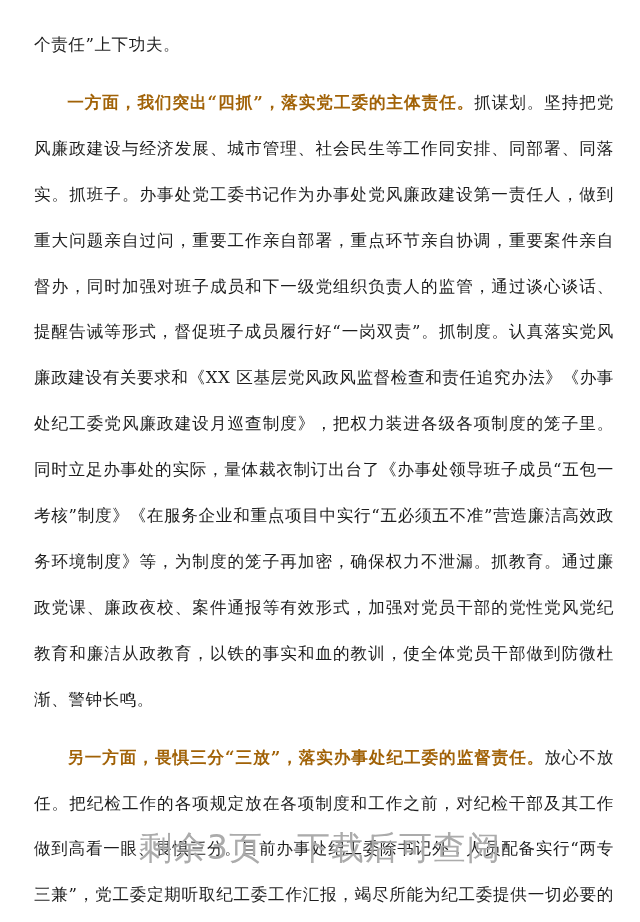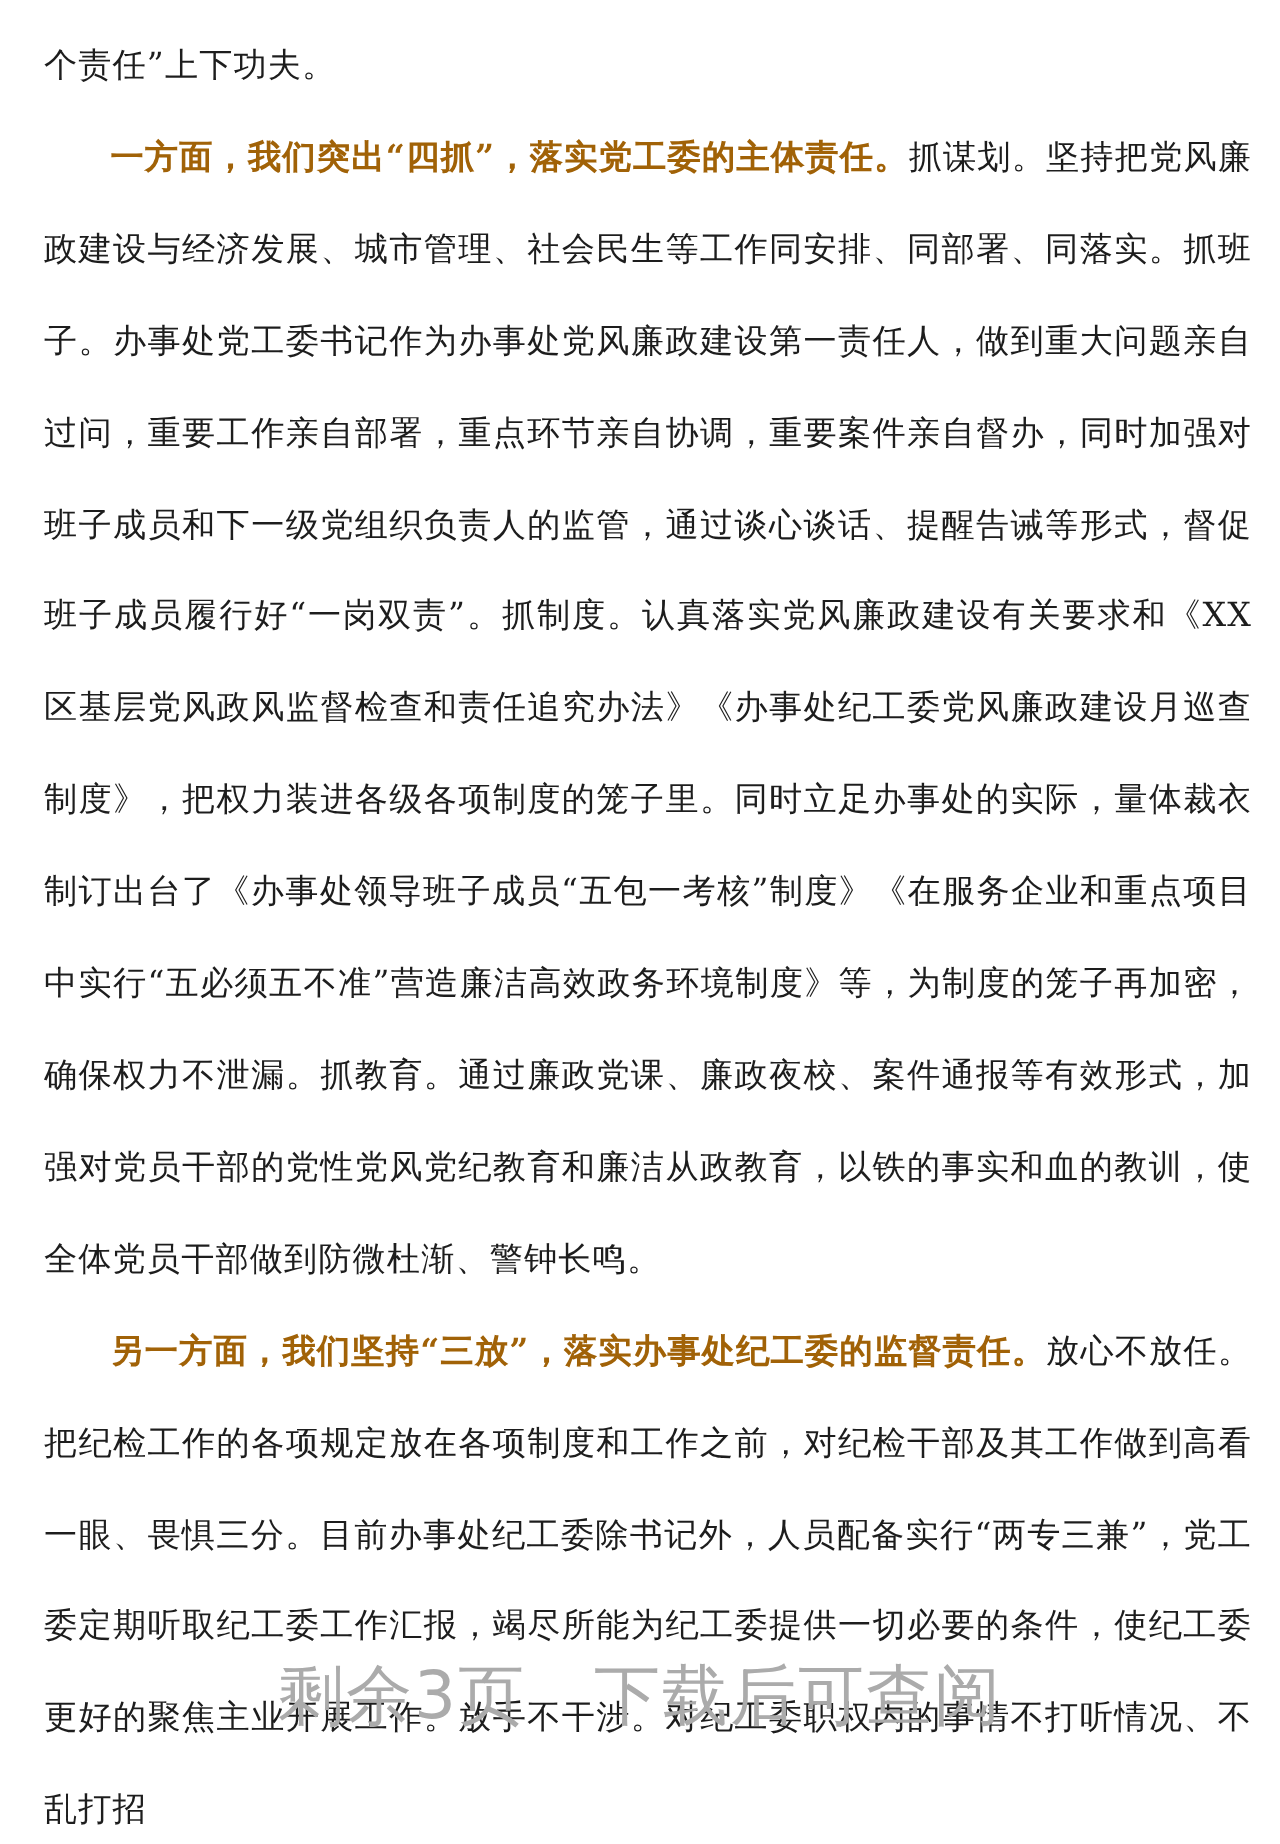--- a/index.html
+++ b/index.html
@@ -20,21 +20,21 @@
     background: #ffffff;
   }
   .doc-body {
     position: absolute;
     left: 0;
     top: 0;
     width: 640px;
     padding: 0;
   }
   .para {
-    margin: 0;
+    margin: 12px;
     padding: 0 14px 0 22px;
     font-size: 16.6px;
     line-height: 45.9px;
     color: #1d1d1d;
     text-align: justify;
     text-justify: inter-ideograph;
     letter-spacing: 0.55px;
     word-break: break-all;
     -webkit-font-smoothing: antialiased;
   }
@@ -75,20 +75,20 @@
 
     <p class="para">
       <span>个责任”上下功夫。</span>
     </p>
 
     <p class="para indent">
       <span class="lead">一方面，我们突出“四抓”，落实党工委的主体责任。</span><span>抓谋划。坚持把党风廉政建设与经济发展、城市管理、社会民生等工作同安排、同部署、同落实。抓班子。办事处党工委书记作为办事处党风廉政建设第一责任人，做到重大问题亲自过问，重要工作亲自部署，重点环节亲自协调，重要案件亲自督办，同时加强对班子成员和下一级党组织负责人的监管，通过谈心谈话、提醒告诫等形式，督促班子成员履行好“一岗双责”。抓制度。认真落实党风廉政建设有关要求和《XX 区基层党风政风监督检查和责任追究办法》《办事处纪工委党风廉政建设月巡查制度》，把权力装进各级各项制度的笼子里。同时立足办事处的实际，量体裁衣制订出台了《办事处领导班子成员“五包一考核”制度》《在服务企业和重点项目中实行“五必须五不准”营造廉洁高效政务环境制度》等，为制度的笼子再加密，确保权力不泄漏。抓教育。通过廉政党课、廉政夜校、案件通报等有效形式，加强对党员干部的党性党风党纪教育和廉洁从政教育，以铁的事实和血的教训，使全体党员干部做到防微杜渐、警钟长鸣。</span>
     </p>
 
     <p class="para indent">
-      <span class="lead">另一方面，我们坚持“三放”，落实办事处纪工委的监督责任。</span><span>放心不放任。把纪检工作的各项规定放在各项制度和工作之前，对纪检干部及其工作做到高看一眼、畏惧三分。目前办事处纪工委除书记外，人员配备实行“两专三兼”，党工委定期听取纪工委工作汇报，竭尽所能为纪工委提供一切必要的条件，使纪工委更好的聚焦主业开展工作。放手不干涉。对纪工委职权内的事情不打听情况、不乱打招</span>
+      <span class="lead">另一方面，畏惧三分“三放”，落实办事处纪工委的监督责任。</span><span>放心不放任。把纪检工作的各项规定放在各项制度和工作之前，对纪检干部及其工作做到高看一眼、畏惧三分。目前办事处纪工委除书记外，人员配备实行“两专三兼”，党工委定期听取纪工委工作汇报，竭尽所能为纪工委提供一切必要的条件，使纪工委更好的聚焦主业开展工作。放手不干涉。对纪工委职权内的事情不打听情况、不乱打招</span>
     </p>
 
   </div>
 
   <div class="watermark">剩余3页　下载后可查阅</div>
 
 </div>
 
 </body></html>

